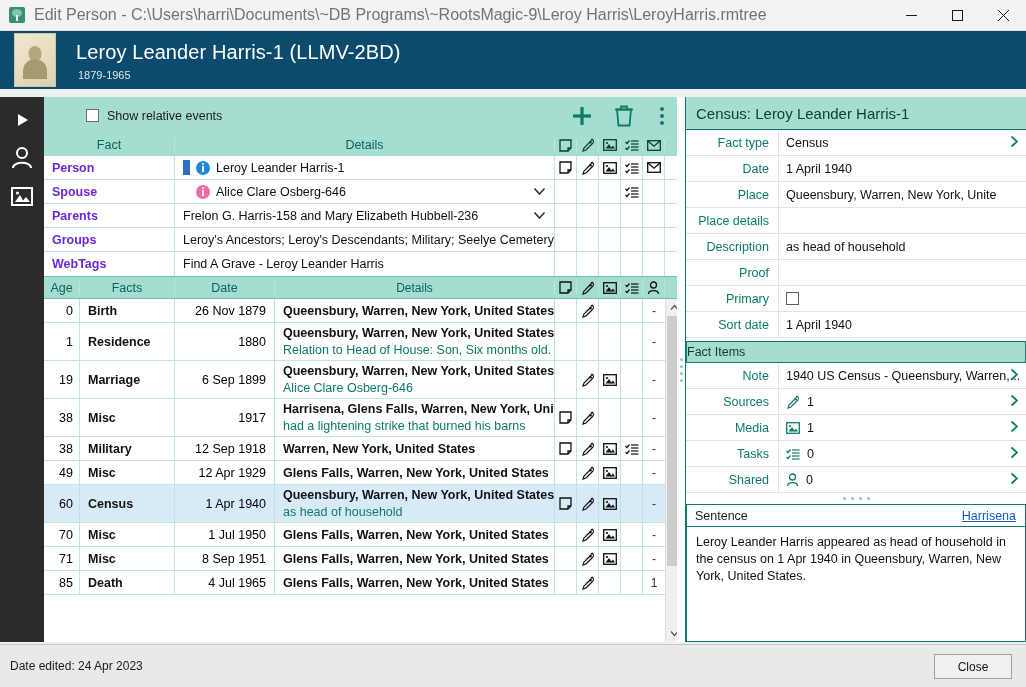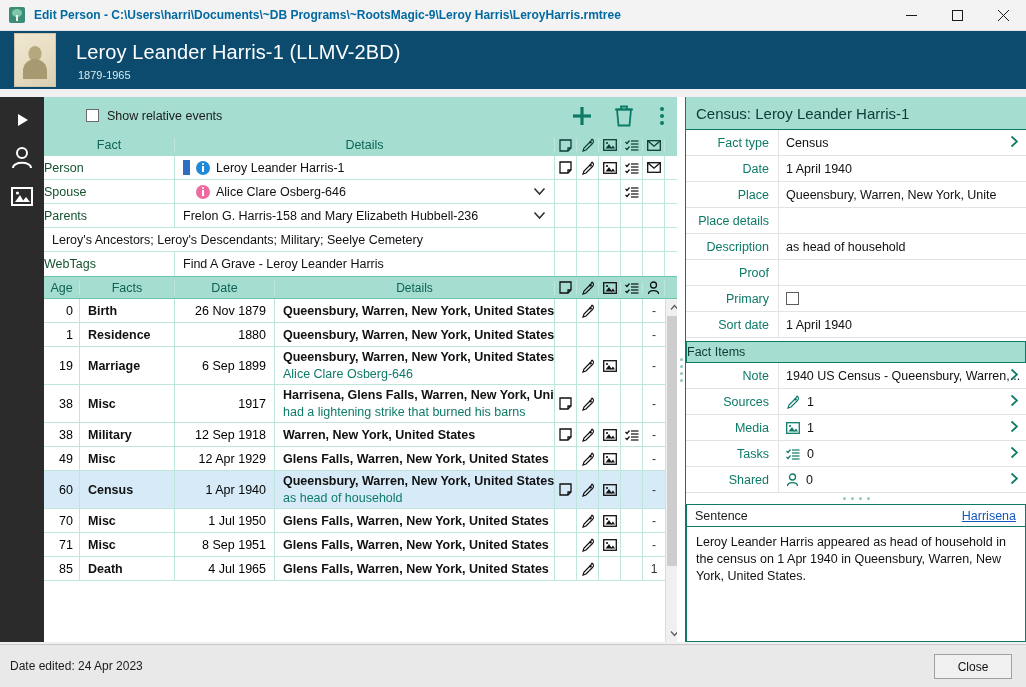--- a/index.html
+++ b/index.html
@@ -32,22 +32,22 @@
   .tb-icon::before {
     content: ""; position: absolute; left: 3px; top: 2px;
     width: 10px; height: 8px; border-radius: 50%;
     background: #7fc9a8;
   }
   .tb-icon::after {
     content: ""; position: absolute; left: 7px; top: 8px;
     width: 2px; height: 6px; background: #e8f3ee;
   }
   .tb-title {
-    font-size: 12px; color: #0369a1; white-space: nowrap;
-    flex: 1 1 auto; overflow: hidden; font-weight: bold;
+    font-size: 16px; color: #737373; white-space: nowrap;
+    flex: 1 1 auto; overflow: hidden;
   }
   .tb-buttons { display: flex; height: 31px; flex: 0 0 auto; }
   .tb-btn {
     width: 46px; height: 31px; display: flex; align-items: center; justify-content: center;
     color: #1a1a1a;
   }
   .tb-btn svg { display: block; }
 
   
   .header {
@@ -122,22 +122,22 @@
     display: flex; background: #a5ded0; height: 22px; align-items: center;
     font-size: 12px; color: #0c6355;
   }
   .g-row {
     display: flex; height: 24px; align-items: stretch;
     border-bottom: 1px solid #bfe6dc; background: #ffffff;
   }
   .g-row:last-child { border-bottom: none; }
   .c-fact {
     width: 131px; flex: 0 0 auto; border-right: 1px solid #bfe6dc;
-    display: flex; align-items: center; padding-left: 0;
-    font-size: 12.5px; color: #14532d; font-weight: normal;
+    display: flex; align-items: center; padding-left: 8px;
+    font-size: 12.5px; color: #6d28d9; font-weight: bold;
   }
   .grid-head .c-fact { font-weight: normal; justify-content: center; padding-left: 0; color: #0c6355; }
   .c-details {
     flex: 1 1 auto; border-right: 1px solid #bfe6dc;
     display: flex; align-items: center; padding-left: 8px;
     font-size: 12.5px; color: #111; position: relative; min-width: 0;
   }
   .grid-head .c-details { justify-content: center; padding-left: 0; color: #0c6355; }
   .c-ic {
     width: 22px; flex: 0 0 auto; border-right: 1px solid #bfe6dc;
@@ -509,20 +509,21 @@
                 </svg></span>
             </div>
             <div class="c-ic"></div>
             <div class="c-ic"></div>
             <div class="c-ic"></div>
             <div class="c-ic"></div>
             <div class="c-ic"></div>
             <div class="gutter"></div>
           </div>
           <div class="g-row">
+            <div class="c-fact">Groups</div>
             <div class="c-details">
               <span style="white-space: nowrap; overflow: hidden;">Leroy's Ancestors; Leroy's Descendants; Military; Seelye Cemetery</span>
             </div>
             <div class="c-ic"></div>
             <div class="c-ic"></div>
             <div class="c-ic"></div>
             <div class="c-ic"></div>
             <div class="c-ic"></div>
             <div class="gutter"></div>
           </div>
@@ -607,20 +608,21 @@
               <div class="c-ic"></div>
               <div class="c-ic"></div>
               <div class="f-last">-</div>
             </div>
             <div class="f-row">
               <div class="f-age">1</div>
               <div class="f-fact">Residence</div>
               <div class="f-date">1880</div>
               <div class="f-det">
                 <div class="line1">Queensbury, Warren, New York, United States</div>
+                <div class="line2">Relation to Head of House: Son, Six months old.</div>
               </div>
               <div class="c-ic"></div>
               <div class="c-ic"></div>
               <div class="c-ic"></div>
               <div class="c-ic"></div>
               <div class="f-last">-</div>
             </div>
             <div class="f-row">
               <div class="f-age">19</div>
               <div class="f-fact">Marriage</div>

